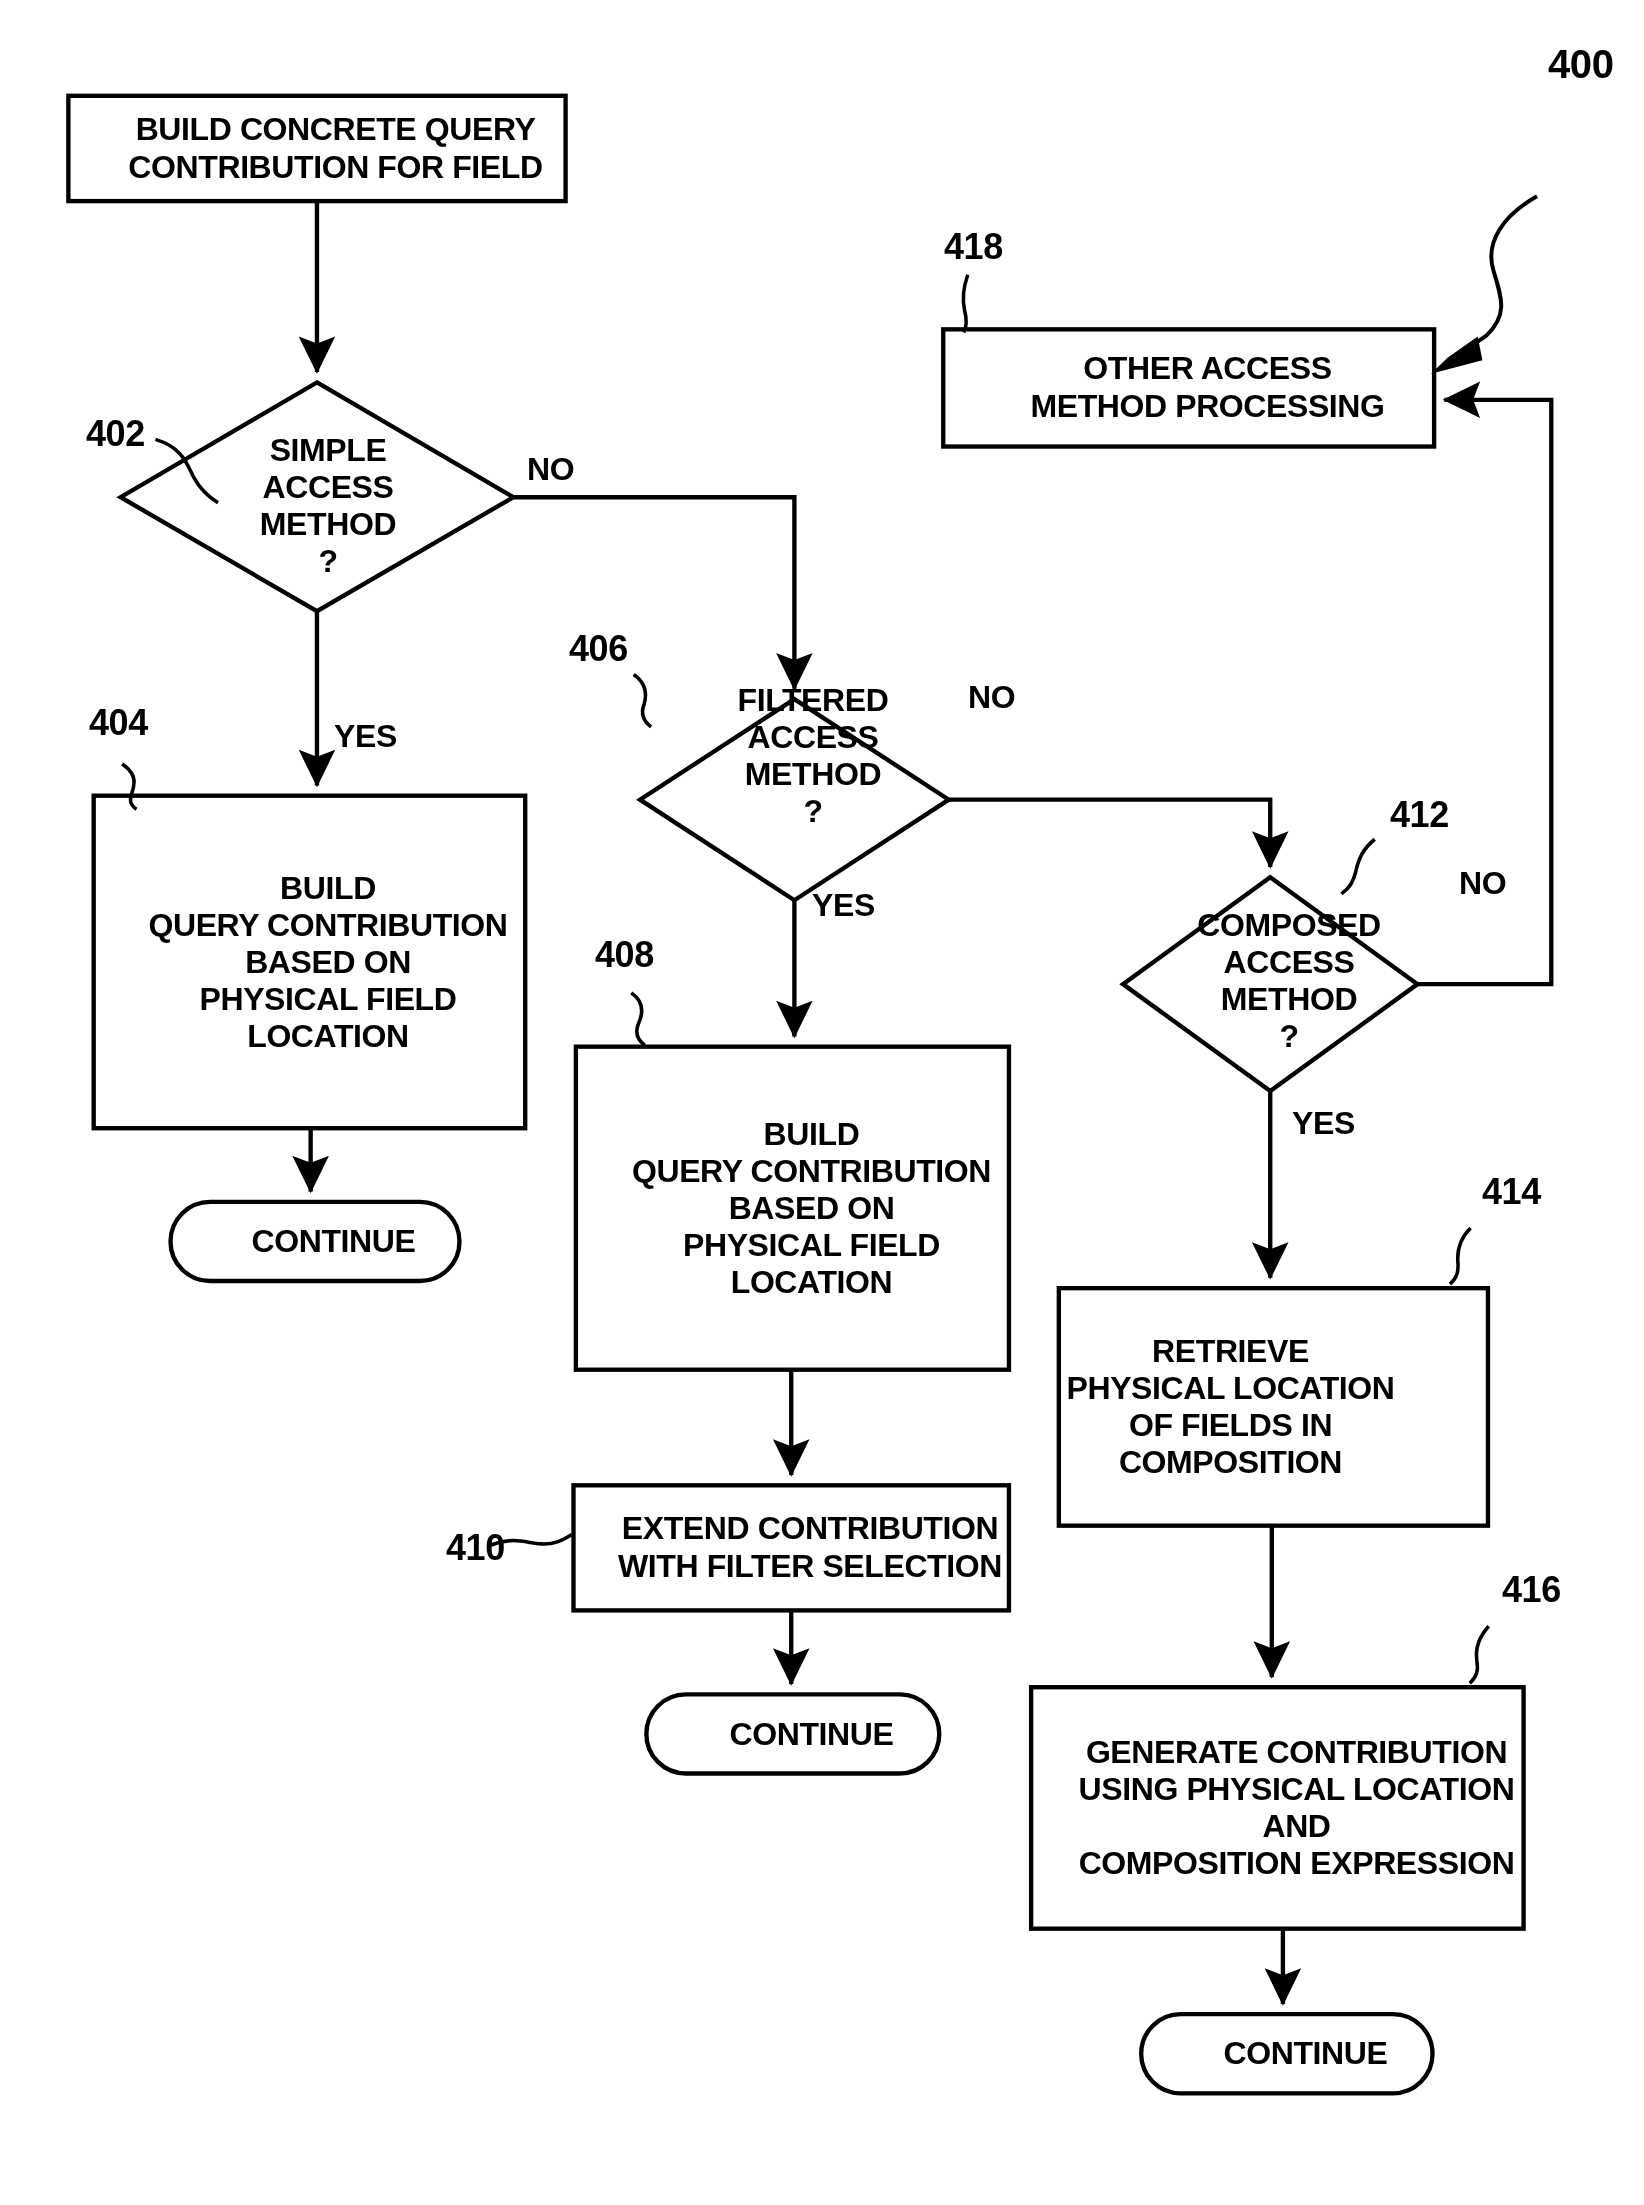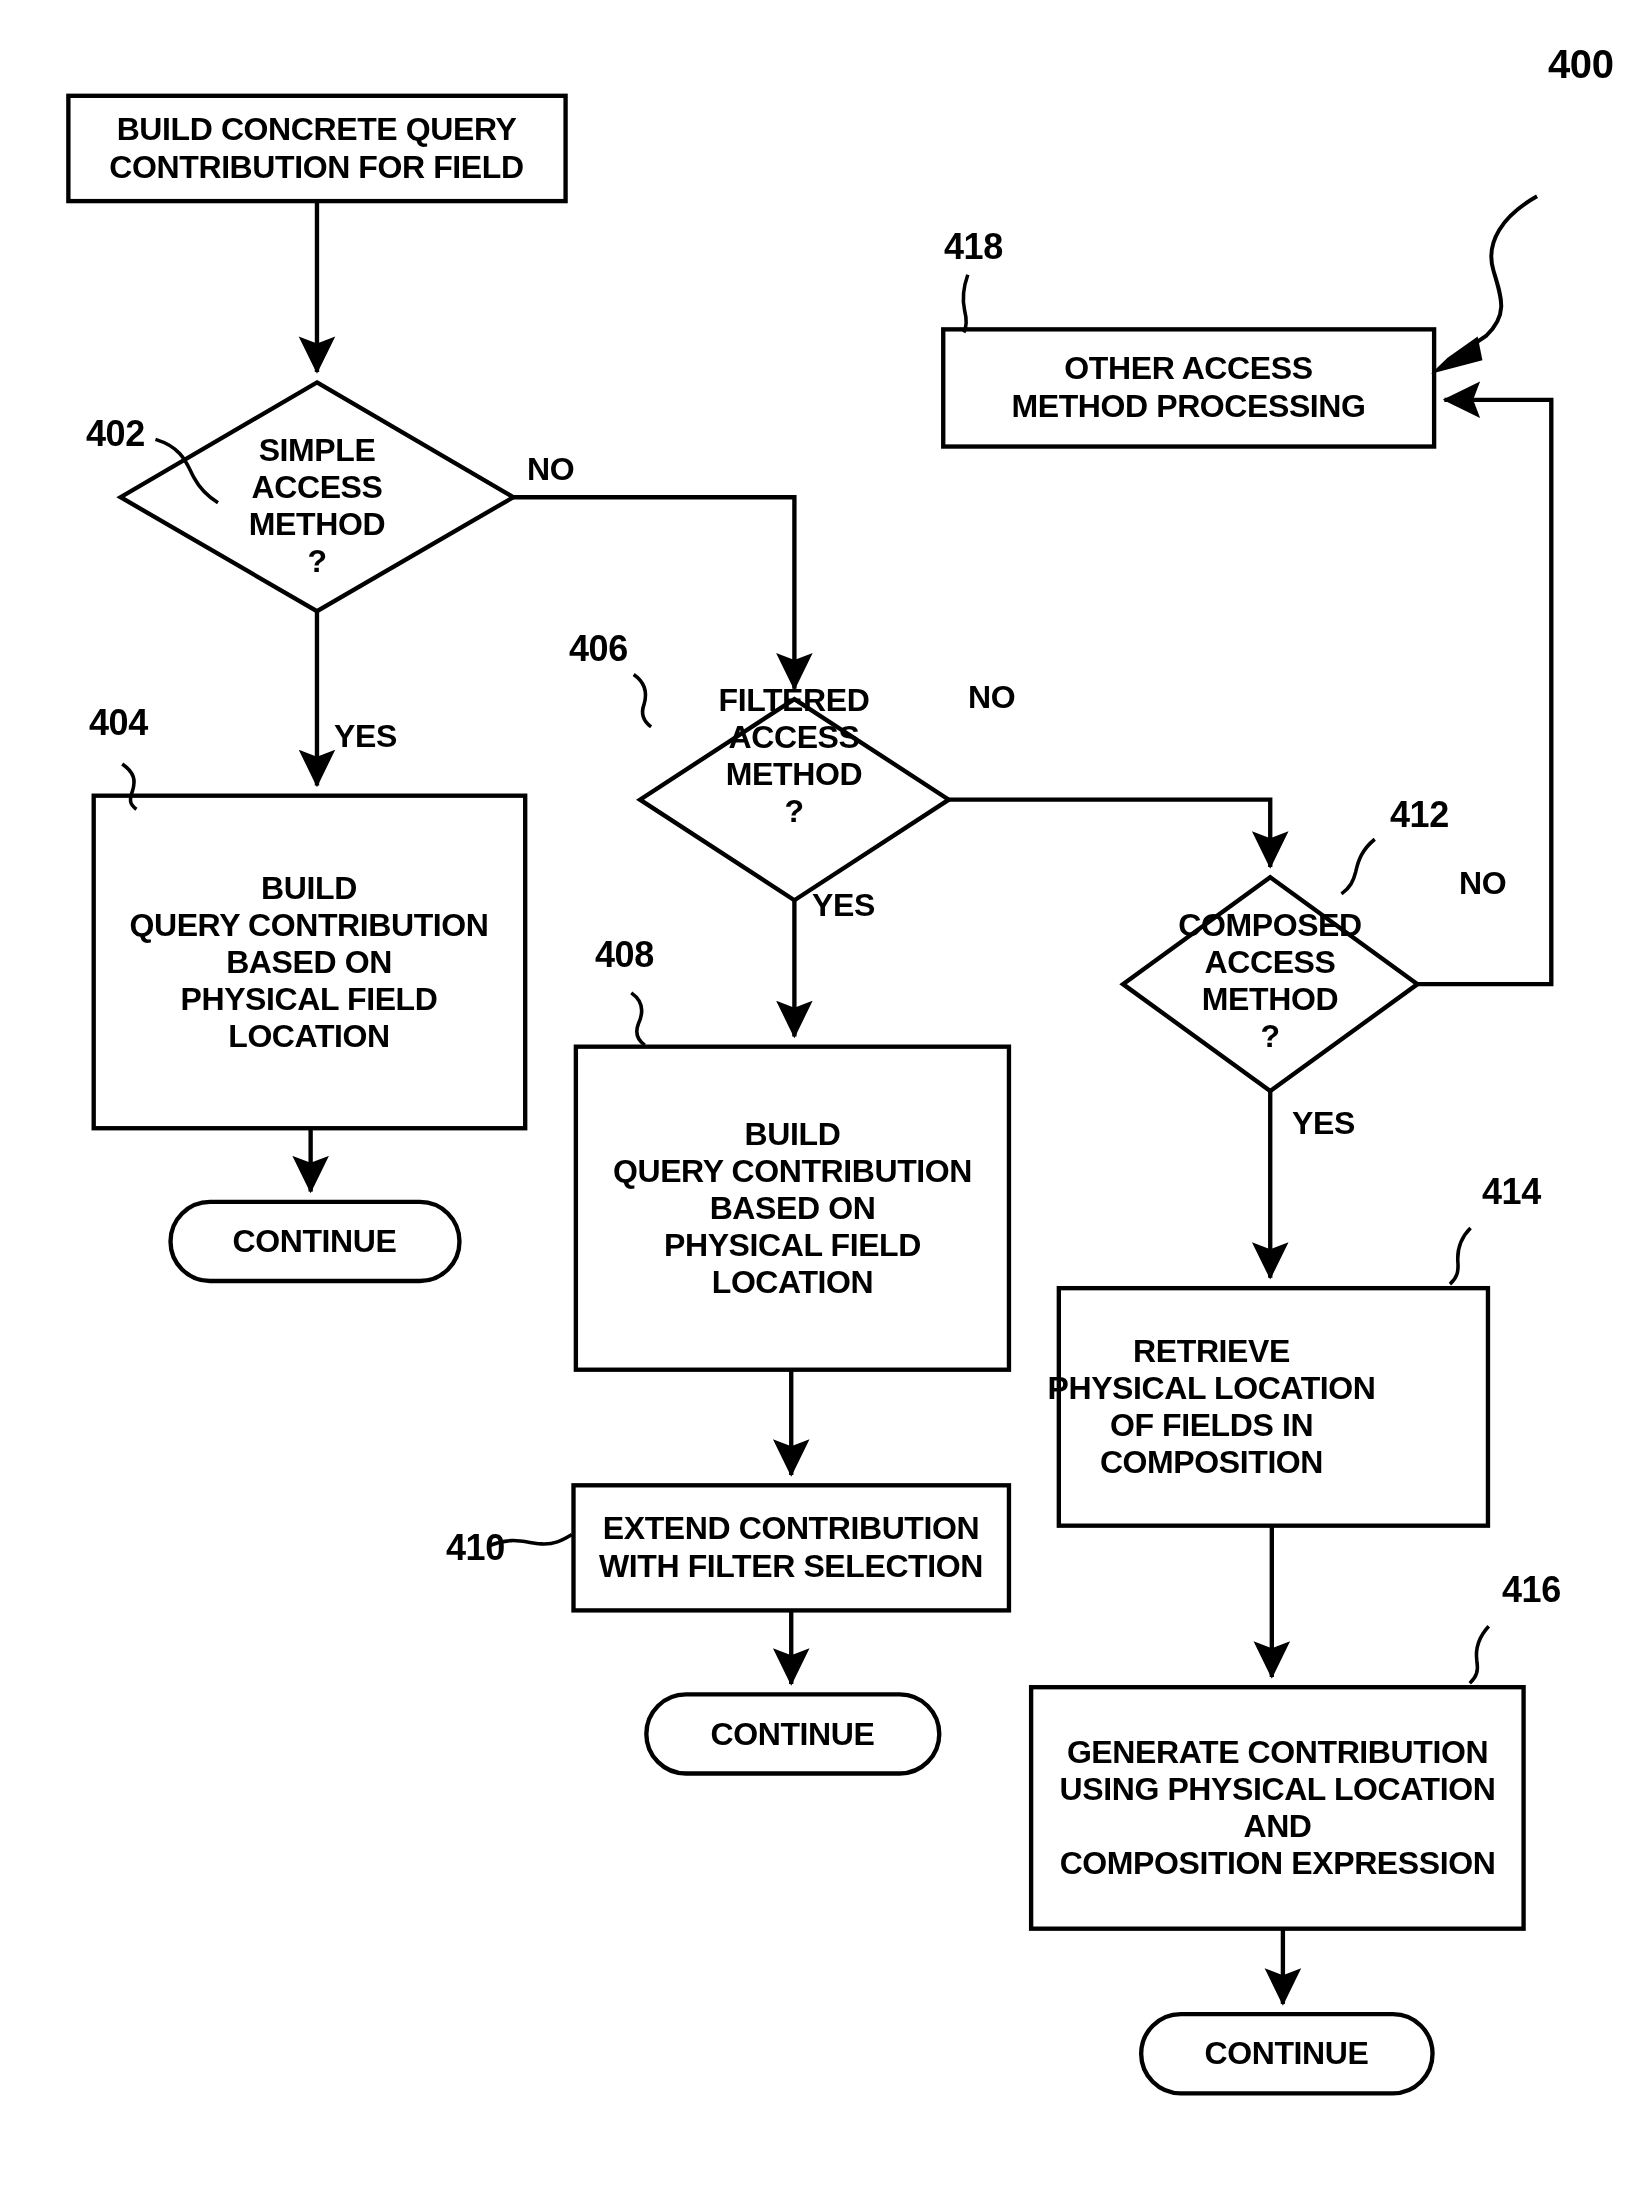--- a/index.html
+++ b/index.html
@@ -33,20 +33,21 @@
     flex-direction: column;
     align-items: center;
     justify-content: center;
     text-align: center;
     color: #000000;
     font-family: "Liberation Sans", sans-serif;
     font-weight: bold;
     letter-spacing: -0.4px;
     line-height: 1.16;
     pointer-events: none;
+    margin-left: 19px;
   }
   .node-text > span { display: block; white-space: nowrap; }
 
   .proc-text { font-size: 32px; }
   .dec-text  { font-size: 32px; }
   .term-text { font-size: 32px; }
 
   .edge-label {
     position: absolute;
     color: #000000;
@@ -159,21 +160,21 @@
   </svg>
 
   <div class="fig-label" style="left:1548px; top:42px;">400</div>
 
   <div class="node-text proc-text" style="left:68px; top:96px; width:497px; height:105px;">
     <span>BUILD CONCRETE QUERY</span>
     <span>CONTRIBUTION FOR FIELD</span>
   </div>
 
   <div class="ref-label" style="left:86px; top:413px;">402</div>
-  <div class="node-text dec-text" style="left:202px; top:415px; width:230px; height:182px;">
+  <div class="node-text dec-text" style="left:194px; top:415px; width:230px; height:182px;">
     <span>SIMPLE</span>
     <span>ACCESS</span>
     <span>METHOD</span>
     <span>?</span>
   </div>
   <div class="edge-label" style="left:527px; top:451px;">NO</div>
   <div class="edge-label" style="left:334px; top:718px;">YES</div>
 
   <div class="ref-label" style="left:89px; top:702px;">404</div>
   <div class="node-text proc-text" style="left:93px; top:796px; width:432px; height:333px;">

